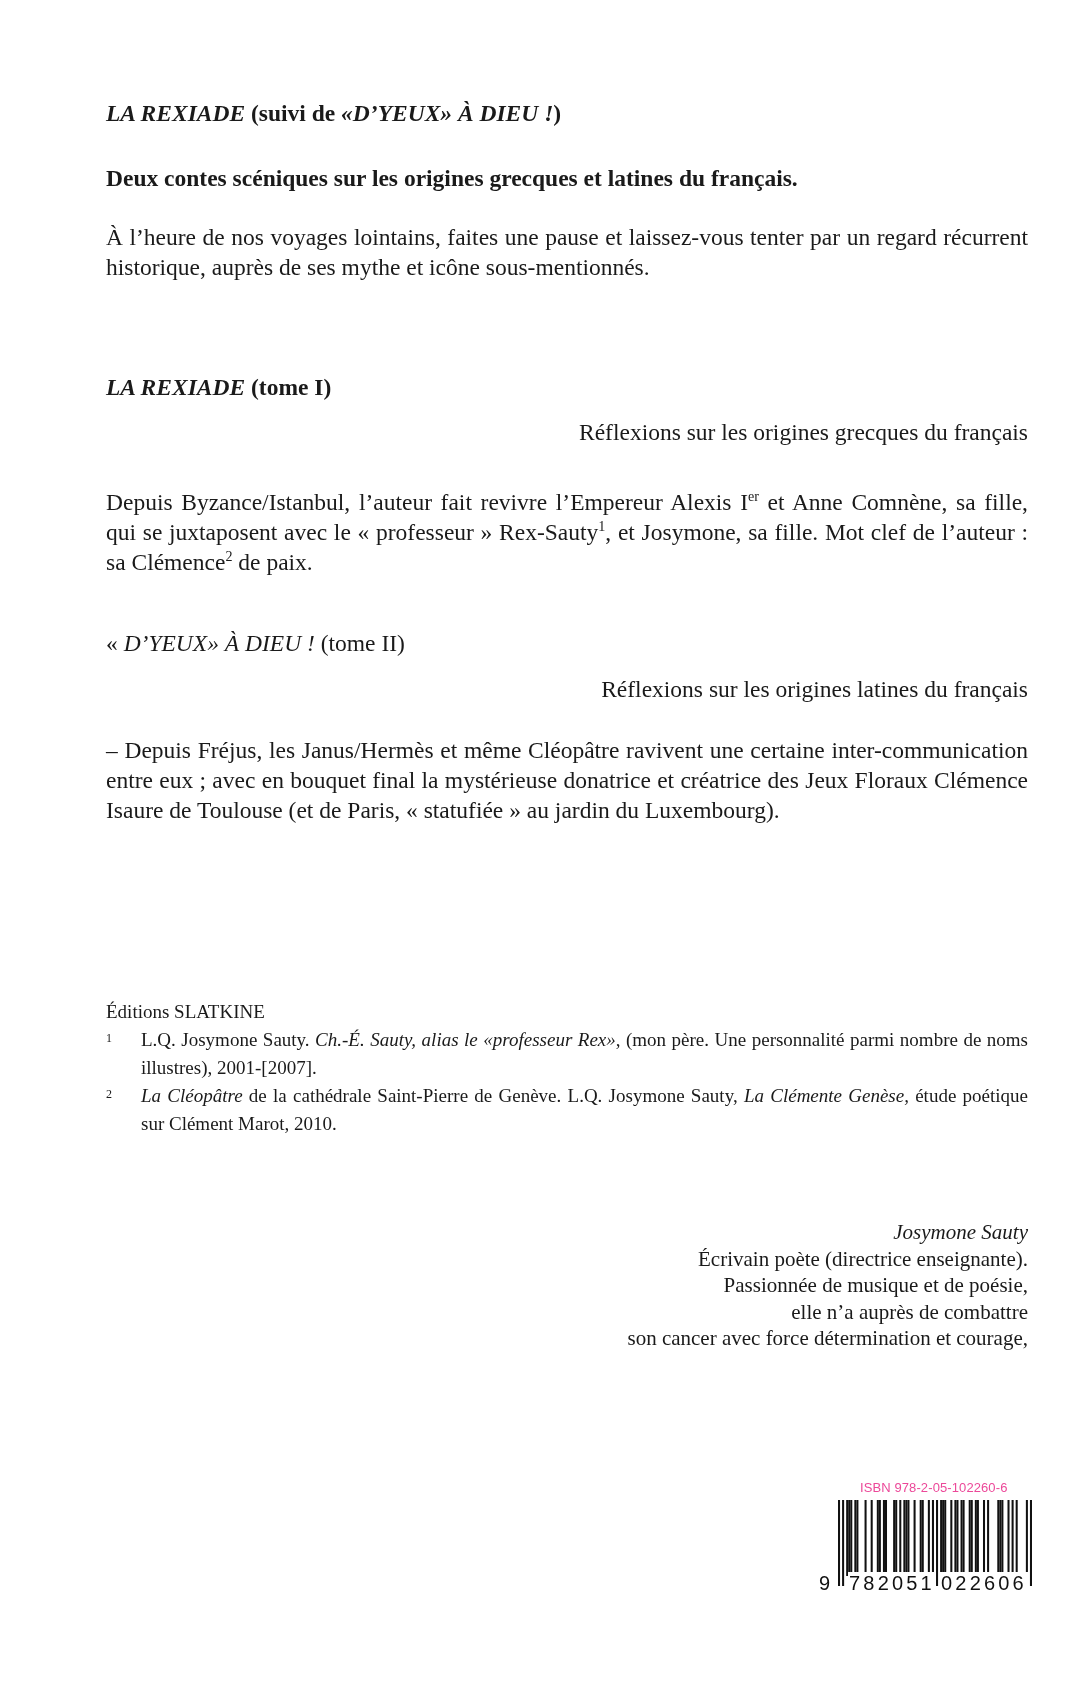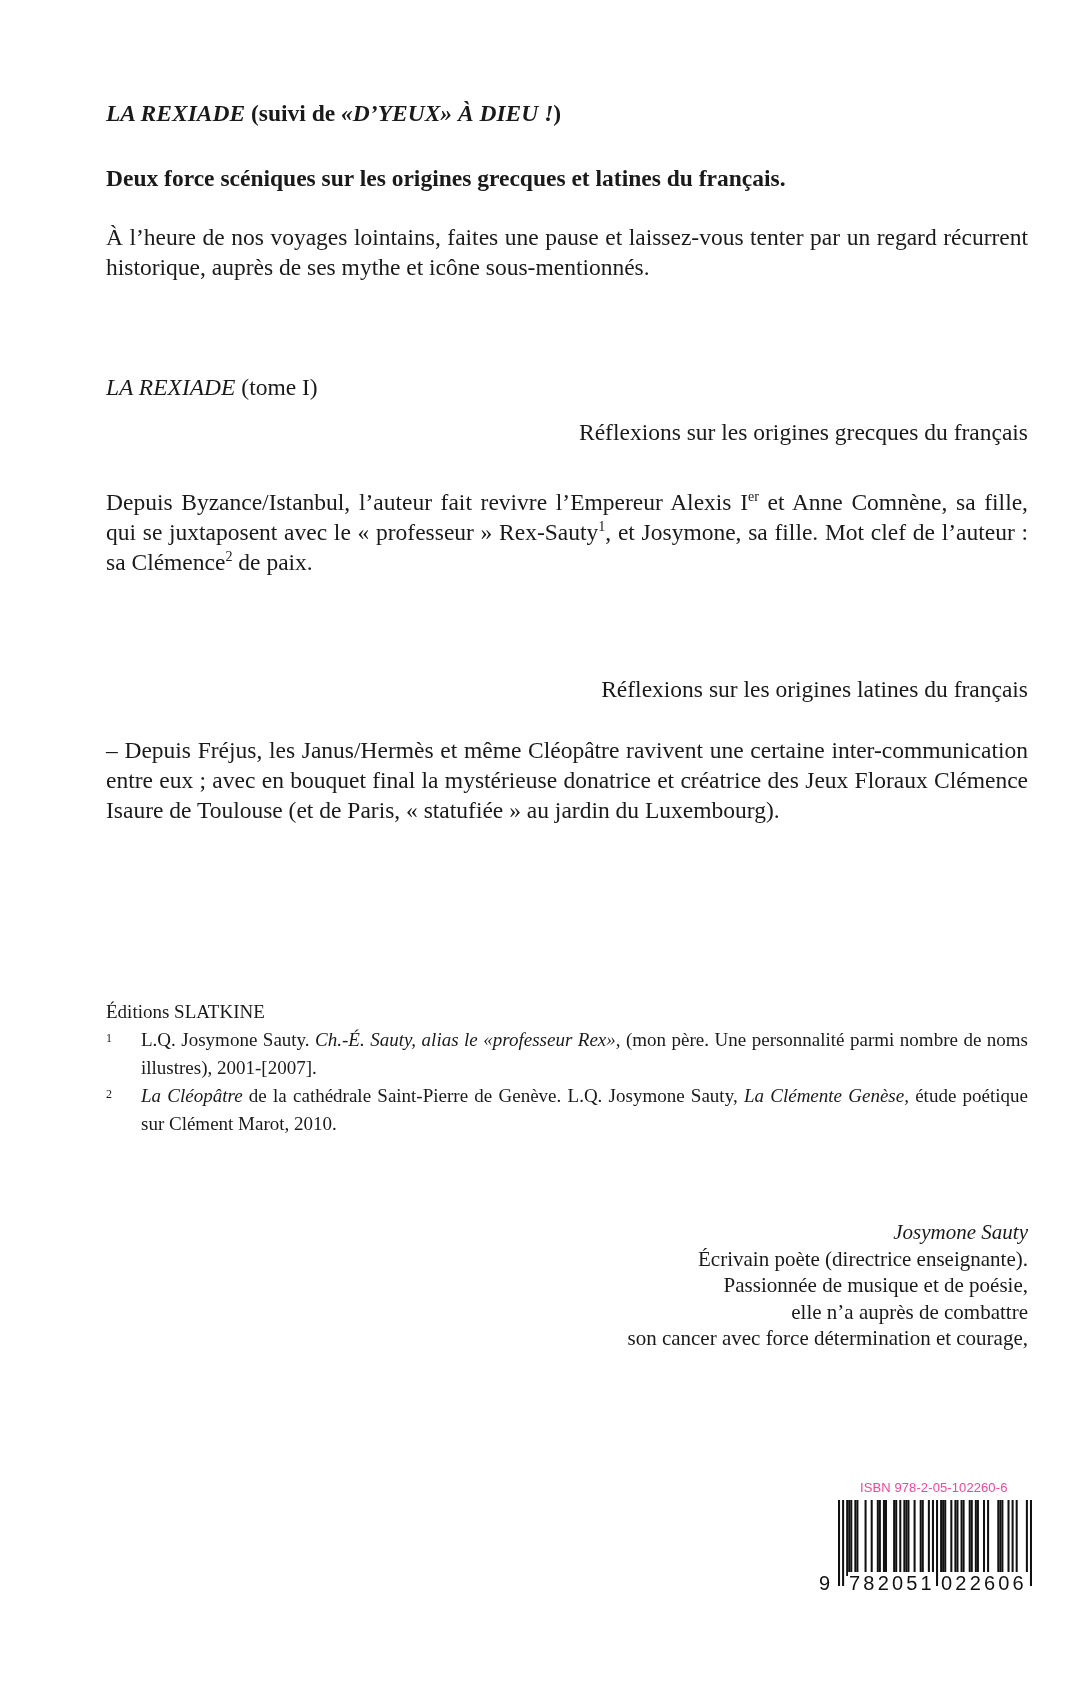--- a/index.html
+++ b/index.html
@@ -14,21 +14,21 @@
     .just { text-align: justify; text-align-last: left; font-size: 23.5px; line-height: 30px; }
     .right { text-align: right; }
     .b { font-weight: bold; }
     .i { font-style: italic; }
     .bi { font-weight: bold; font-style: italic; }
     sup { font-size: 60%; line-height: 0; vertical-align: super; }
 
     #title { top: 98px; font-size: 23.5px; }
     #subtitle { top: 163px; font-size: 23.5px; }
     #intro { top: 222px; }
-    #tome1-heading { top: 372px; }
+    #tome1-heading { top: 372px; font-weight: bold; }
     #tome1-sub { top: 417px; }
     #tome1-body { top: 487px; }
     #tome2-heading { top: 628px; }
     #tome2-sub { top: 674px; }
     #tome2-body { top: 735px; }
 
     #publisher { top: 1000px; font-size: 19px; line-height: 24px; }
     .footnote { position: absolute; left: 106px; width: 922px; font-size: 19px; line-height: 28px; }
     .footnote .fn-num { position: absolute; left: 0; top: -2px; font-size: 12px; }
     .footnote .fn-text { margin-left: 35px; text-align: justify; text-align-last: left; }
@@ -52,28 +52,29 @@
     }
     #barcode-digits span { position: absolute; top: 0; background: #fff; padding: 0 1px; }
   </style>
 </head>
 <body>
 
 <div class="page">
 
   <div class="block line" id="title"><span class="bi">LA REXIADE</span><span class="b"> (suivi de </span><span class="bi">«D’YEUX» À DIEU !</span><span class="b">)</span></div>
 
-  <div class="block line b" id="subtitle">Deux force scéniques sur les origines grecques et latines du français.</div>
+  <div class="block line b" id="subtitle">Deux contes scéniques sur les origines grecques et latines du français.</div>
 
   <div class="block just" id="intro">À l’heure de nos voyages lointains, faites une pause et laissez-vous tenter par un regard récurrent historique, auprès de ses mythe et icône sous-mentionnés.</div>
 
   <div class="block line" id="tome1-heading"><span class="i">LA REXIADE</span><span> (tome I)</span></div>
   <div class="block line right" id="tome1-sub">Réflexions sur les origines grecques du français</div>
   <div class="block just" id="tome1-body"><span>Depuis Byzance/Istanbul, l’auteur fait revivre l’Empereur Alexis I</span><sup>er</sup><span> et Anne Comnène, sa fille, qui se juxtaposent avec le « professeur » Rex-Sauty</span><sup>1</sup><span>, et Josymone, sa fille. Mot clef de l’auteur : sa Clémence</span><sup>2</sup><span> de paix.</span></div>
 
+  <div class="block line" id="tome2-heading"><span>« </span><span class="i">D’YEUX» À DIEU !</span><span> (tome II)</span></div>
   <div class="block line right" id="tome2-sub">Réflexions sur les origines latines du français</div>
   <div class="block just" id="tome2-body">– Depuis Fréjus, les Janus/Hermès et même Cléopâtre ravivent une certaine inter-communication entre eux ; avec en bouquet final la mystérieuse donatrice et créatrice des Jeux Floraux Clémence Isaure de Toulouse (et de Paris, « statufiée » au jardin du Luxembourg).</div>
 
   <div class="block" id="publisher">Éditions SLATKINE</div>
 
   <div class="footnote" id="footnote-1">
     <span class="fn-num">1</span>
     <div class="fn-text"><span>L.Q. Josymone Sauty. </span><span class="i">Ch.-É. Sauty, alias le «professeur Rex»</span><span>, (mon père. Une personnalité parmi nombre de noms illustres), 2001-[2007].</span></div>
   </div>
   <div class="footnote" id="footnote-2">

